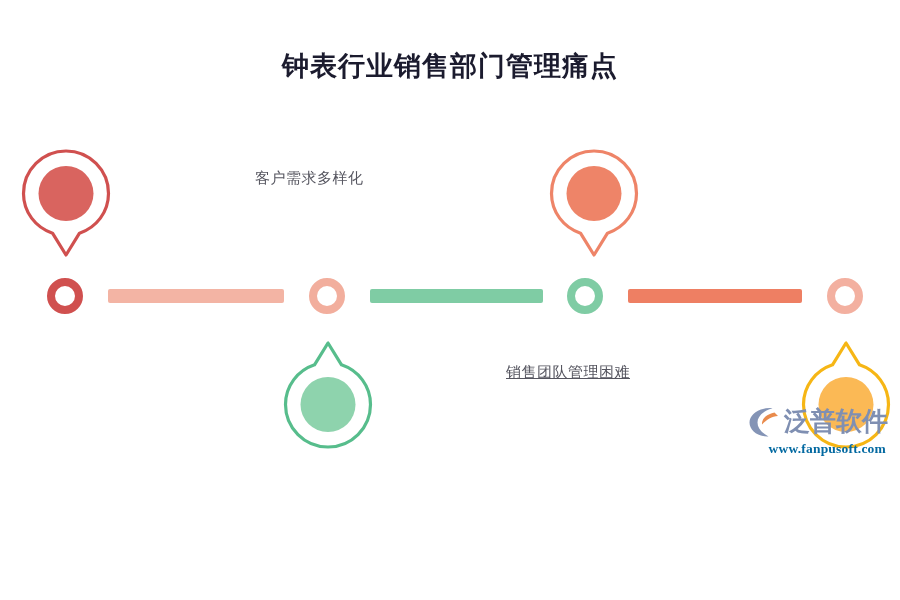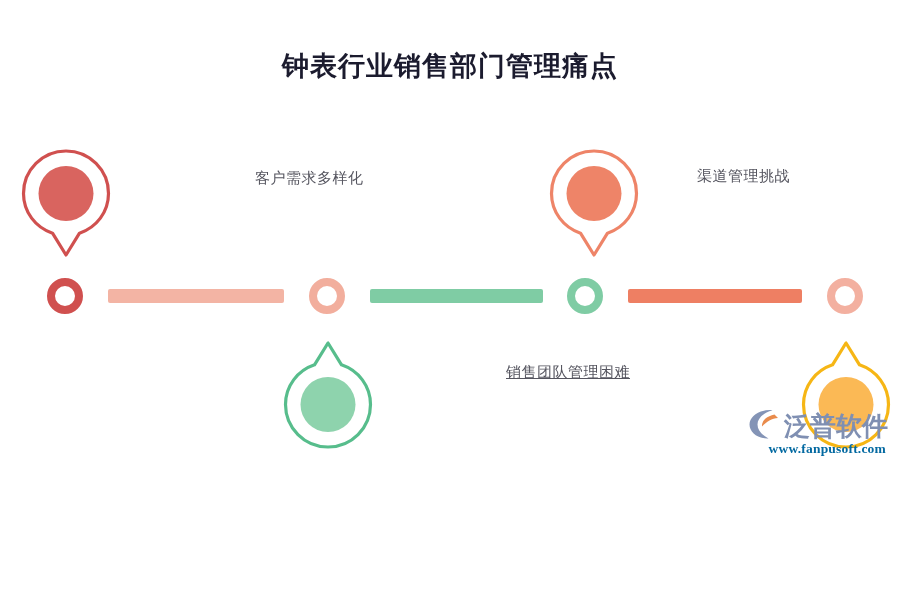--- a/index.html
+++ b/index.html
@@ -88,21 +88,21 @@
   
   .logo {
     position: absolute;
     right: 14px;
     bottom: 12px;
     width: 138px;
     height: 54px;
   }
   .logo-row {
     display: flex;
-    align-items: flex-end;
+    align-items: center;
     height: 36px;
   }
   .logo-mark {
     width: 34px;
     height: 32px;
     margin-right: 2px;
     flex: 0 0 auto;
   }
   .logo-mark svg { display: block; }
   .logo-word {
@@ -191,21 +191,20 @@
                L 48 5
                L 34.5 26.8
                C 17.5 32.5 5.5 48 5.5 66.5
                C 5.5 90 24.5 109 48 109 Z" fill="none" stroke="#F6B615" stroke-width="3.2" stroke-linejoin="round"></path>
       <circle cx="48" cy="66.5" r="27.5" fill="#FBB955"></circle>
     </svg>
   </div>
 
   <div class="node-label" style="left:255px; top:169px;">客户需求多样化</div>
 
-  <div class="node-label" style="left:697px; top:167px;">渠道管理挑战</div>
 
 
   <div class="node-label" style="left:506px; top:363px;text-decoration:underline;">销售团队管理困难</div>
 
   <div class="logo">
     <div class="logo-row">
       <span class="logo-mark">
         <svg viewBox="0 0 34 32" width="34" height="32" aria-hidden="true">
           <path d="M24.5 2.2
                    C 11 1.2 1.5 8.5 1.5 16.5

